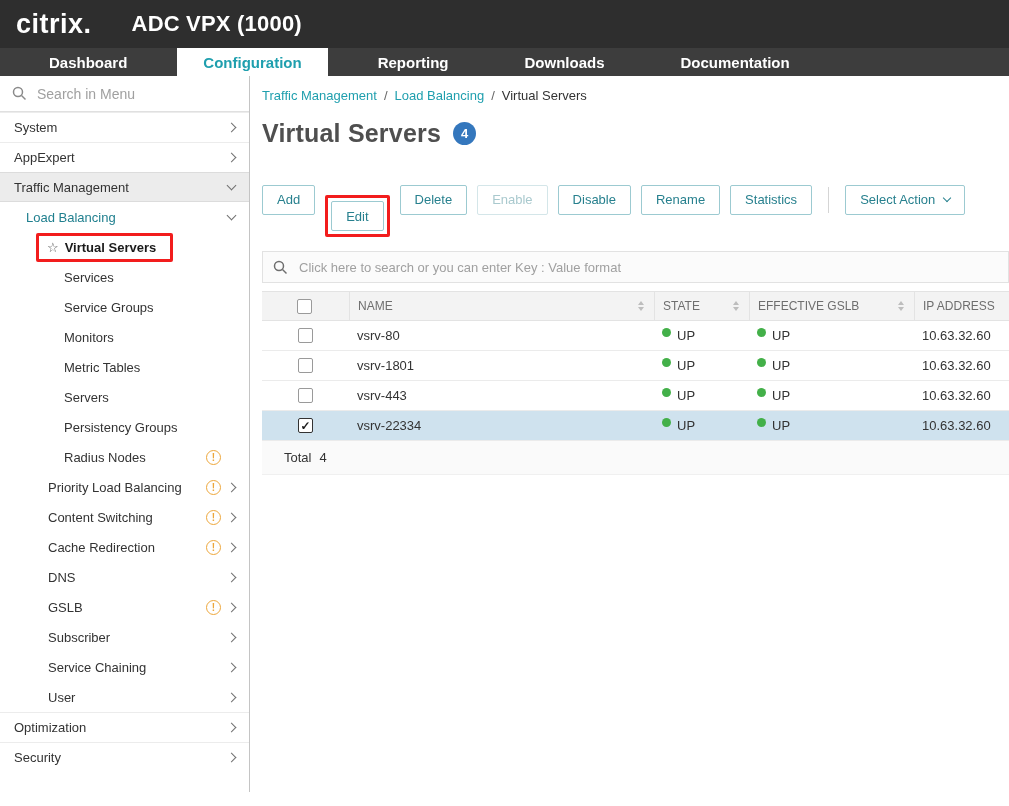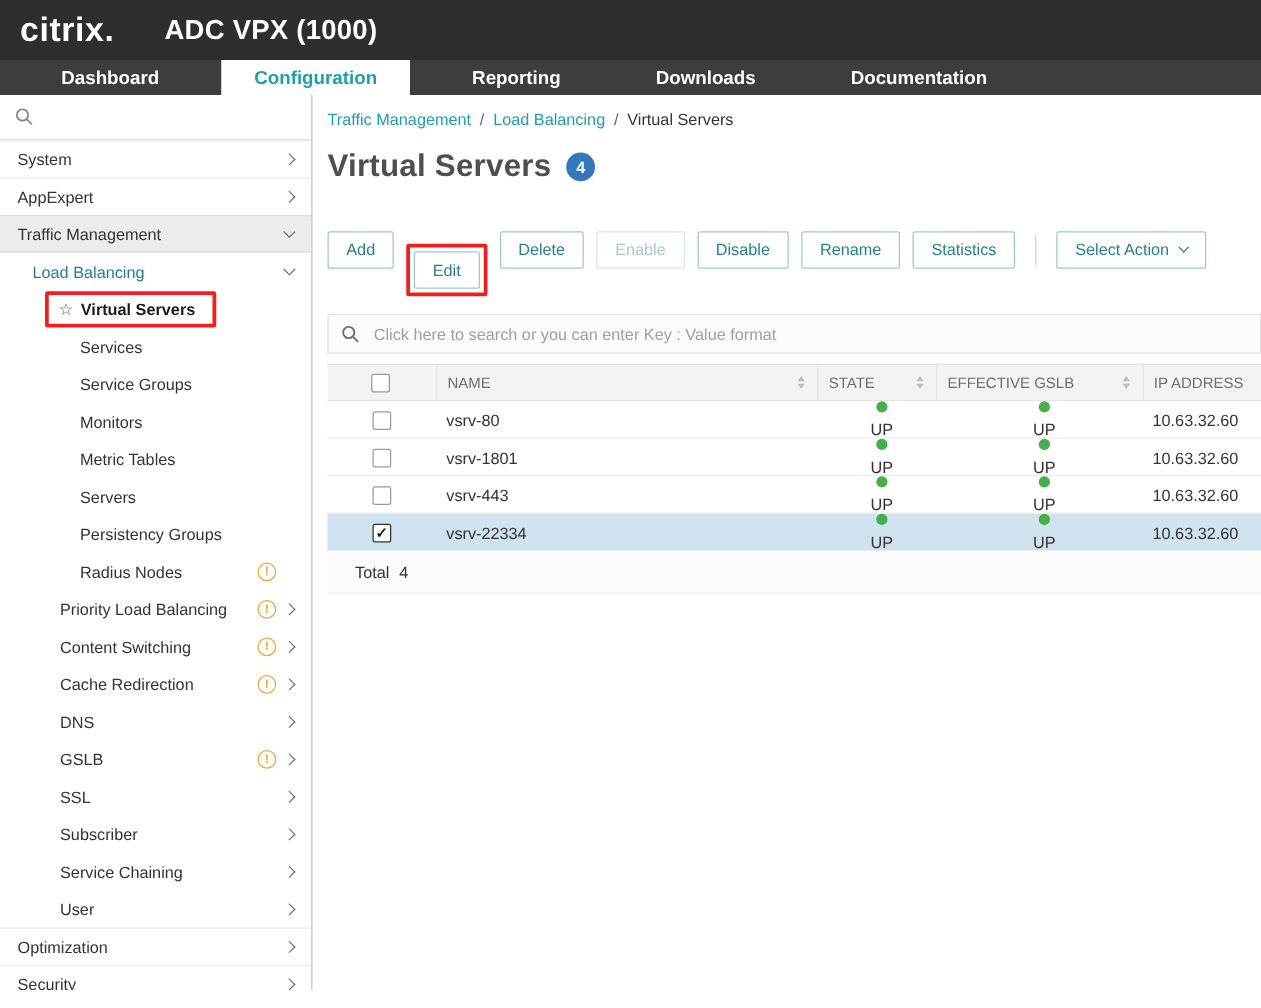--- a/index.html
+++ b/index.html
@@ -80,21 +80,21 @@
   .sort{margin-left:auto;display:flex;flex-direction:column;gap:2px;cursor:pointer;}
   .sort i{width:0;height:0;border-left:3.5px solid transparent;border-right:3.5px solid transparent;display:block;}
   .sort .up{border-bottom:4px solid #bdbdbd;}
   .sort .dn{border-top:4px solid #bdbdbd;}
   .trow.body{border-bottom:1px solid #ebebeb;font-size:13px;color:#333;background:#fff;}
   .trow.body.selected{background:var(--selected-row);}
   .cell{padding-left:8px;}
   .checkcell{display:flex;justify-content:center;padding-left:0;}
   .checkbox{width:15px;height:15px;border:1px solid #9a9a9a;border-radius:2px;background:#fff;display:flex;align-items:center;justify-content:center;font-size:12px;color:#1a1a1a;cursor:pointer;line-height:1;}
   .checkbox.checked{border-color:#333;font-weight:bold;}
-  .statecell{display:flex;align-items:center;gap:6px;flex-direction:column;}
+  .statecell{display:flex;align-items:flex-start;gap:6px;}
   .dot{width:9px;height:9px;border-radius:50%;background:var(--status-green);flex:none;}
   .total-row{height:34px;background:#fafafa;display:flex;align-items:center;padding-left:22px;font-size:13px;color:#333;gap:8px;border-bottom:1px solid #f0f0f0;}
 </style>
 </head>
 <body>
 
 <div class="app">
 
   <header class="topbar">
     <span class="logo">citrix.</span>
@@ -110,20 +110,21 @@
     </nav>
 
   <div class="body-row">
 
     <aside class="sidebar">
       <div class="sidebar-search">
         <svg width="15" height="15" viewBox="0 0 15 15">
           <circle cx="6" cy="6" r="4.5" fill="none" stroke="#8a8a8a" stroke-width="1.5"></circle>
           <line x1="9.5" y1="9.5" x2="13.5" y2="13.5" stroke="#8a8a8a" stroke-width="1.5"></line>
         </svg>
+        <input type="text" placeholder="Search in Menu" style="">
       </div>
       <div class="sidebar-tree" id="nav-tree">
           <div class="tree-item ind1">
             <span class="tree-label">System</span>
             <span class="chev right"></span>
           </div>
           <div class="tree-item ind1">
             <span class="tree-label">AppExpert</span>
             <span class="chev right"></span>
           </div>
@@ -178,24 +179,20 @@
             <span class="warn">!</span>
             <span class="chev right"></span>
           </div>
           <div class="tree-item ind3">
             <span class="tree-label">DNS</span>
             <span class="chev right"></span>
           </div>
           <div class="tree-item ind3">
             <span class="tree-label">GSLB</span>
             <span class="warn">!</span>
-            <span class="chev right"></span>
-          </div>
-          <div class="tree-item ind3">
-            <span class="tree-label">SSL</span>
             <span class="chev right"></span>
           </div>
           <div class="tree-item ind3">
             <span class="tree-label">Subscriber</span>
             <span class="chev right"></span>
           </div>
           <div class="tree-item ind3">
             <span class="tree-label">Service Chaining</span>
             <span class="chev right"></span>
           </div>

